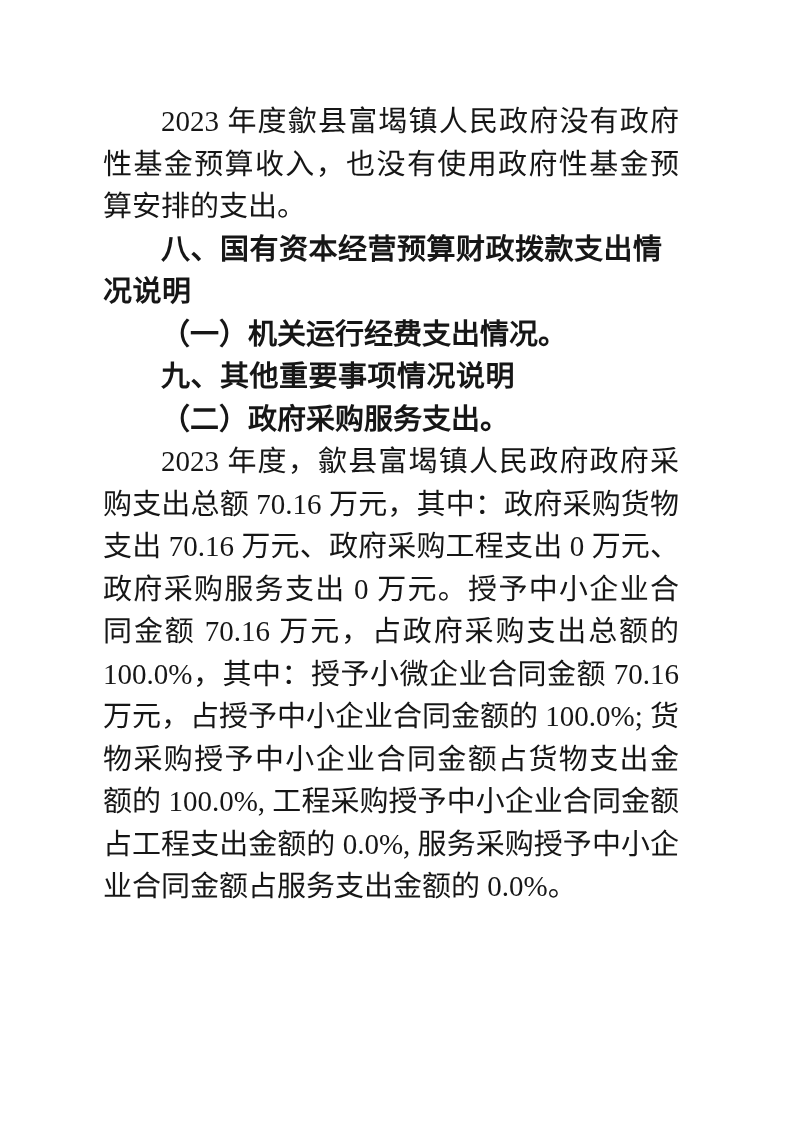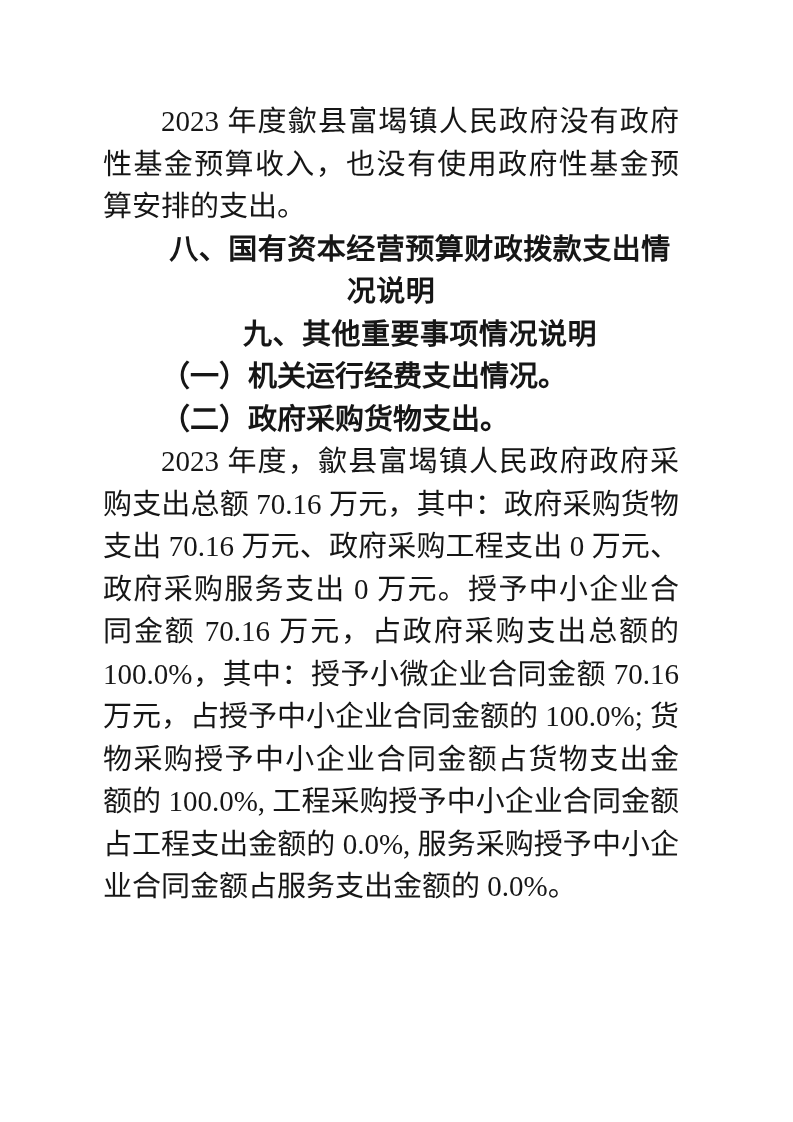--- a/index.html
+++ b/index.html
@@ -30,34 +30,34 @@
     color: #161616;
     text-indent: 2em;
     text-align: justify;
   }
   .block-body {
     font-family: "Liberation Serif", "DejaVu Serif", serif;
   }
   .block-heading1 {
     font-family: "Liberation Sans", "DejaVu Sans", sans-serif;
     font-weight: 700;
-    text-align: center;
+    text-align: left;
     letter-spacing: 0.5px;
   }
   .block-heading2 {
     font-family: "Liberation Serif", "DejaVu Serif", serif;
     font-weight: 700;
     text-align: left;
   }
 </style>
 </head>
 <body>
 
 <div class="page">
   <div class="doc-body" id="doc-body">
       <p class="block block-body">2023 年度歙县富堨镇人民政府没有政府性基金预算收入，也没有使用政府性基金预算安排的支出。</p>
       <p class="block block-heading1">八、国有资本经营预算财政拨款支出情况说明</p>
+      <p class="block block-heading2">（一）机关运行经费支出情况。</p>
       <p class="block block-heading1">九、其他重要事项情况说明</p>
-      <p class="block block-heading2">（一）机关运行经费支出情况。</p>
-      <p class="block block-heading2">（二）政府采购货物支出。</p>
+      <p class="block block-heading2">（二）政府采购服务支出。</p>
       <p class="block block-body">2023 年度，歙县富堨镇人民政府政府采购支出总额 70.16 万元，其中：政府采购货物支出 70.16 万元、政府采购工程支出 0 万元、政府采购服务支出 0 万元。授予中小企业合同金额 70.16 万元，占政府采购支出总额的 100.0%，其中：授予小微企业合同金额 70.16 万元，占授予中小企业合同金额的 100.0%; 货物采购授予中小企业合同金额占货物支出金额的 100.0%, 工程采购授予中小企业合同金额占工程支出金额的 0.0%, 服务采购授予中小企业合同金额占服务支出金额的 0.0%。</p>
     </div>
 </div>
 
 </body></html>

